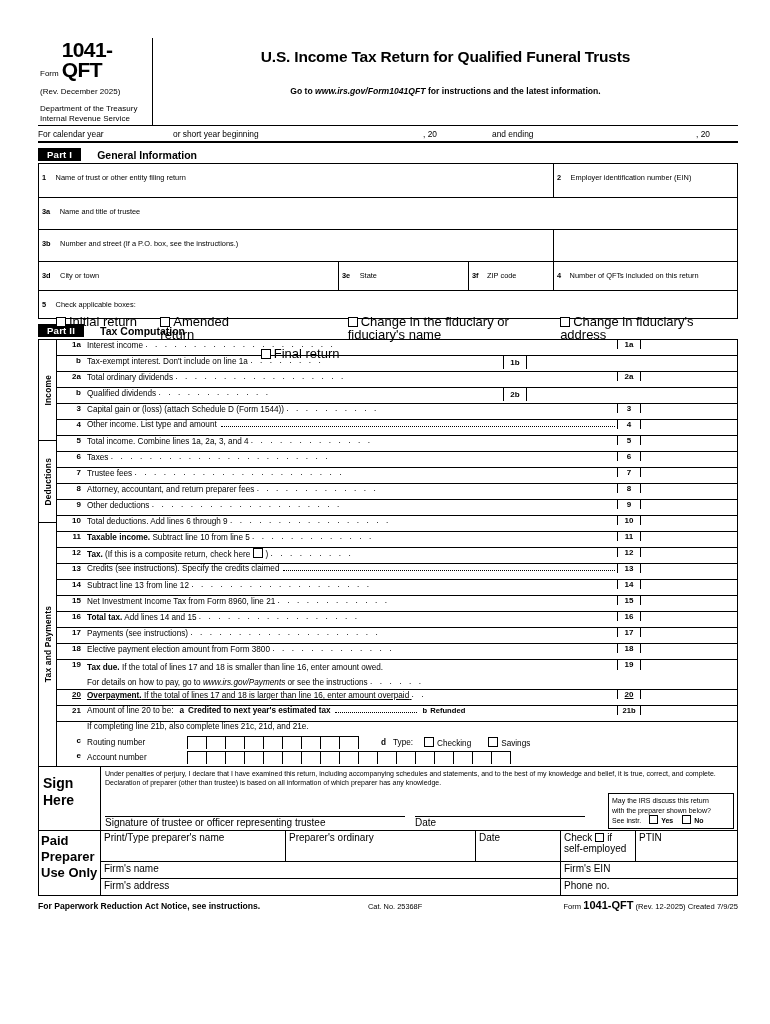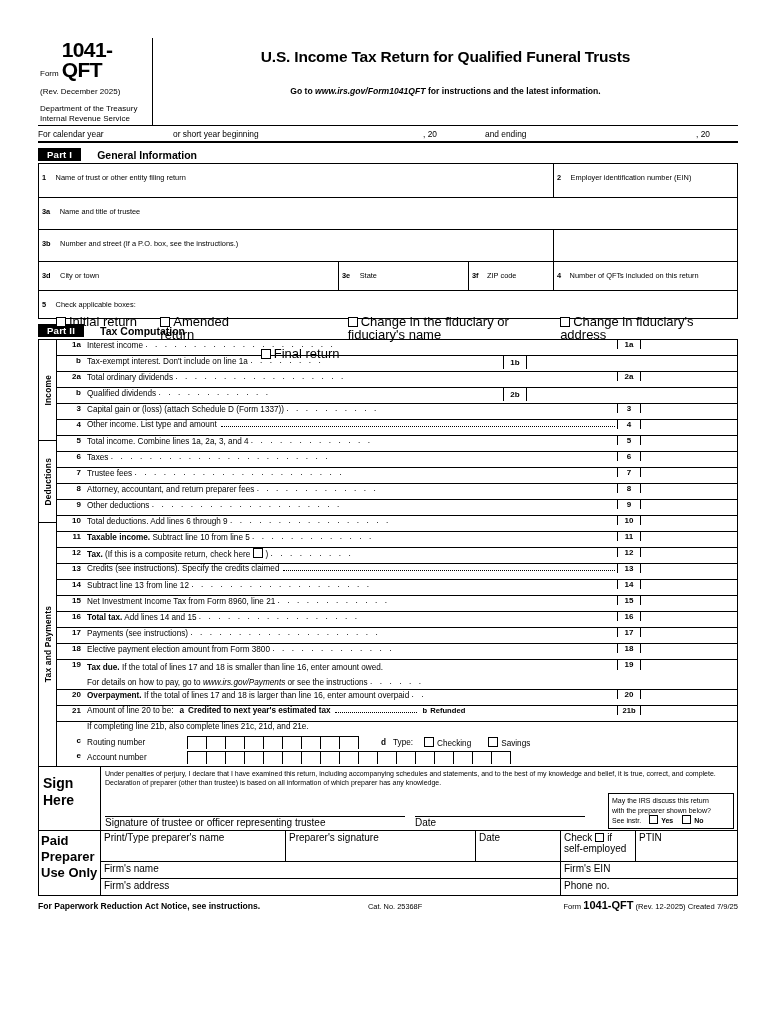--- a/index.html
+++ b/index.html
@@ -27,21 +27,21 @@
   .mh-goto{font-size:8.6px;font-weight:bold;margin-top:20px;}
   .mh-goto i{font-style:italic;}
   .mh-right{width:130px;border-left:1.5px solid #000;display:flex;align-items:center;justify-content:center;}
   .mh-omb{font-size:8px;}
 
   
   .calyear{display:flex;align-items:center;height:15px;font-size:8.4px;border-bottom:2px solid #000;}
   .cy-a{width:135px;}
   .cy-b{width:250px;}
   .cy-c{width:62px;}
-  .cy-d{flex:1;}
+  .cy-d{flex:1;margin-left:7px;}
   .cy-e{text-align:right;padding-right:28px;}
 
   
   .partbar{display:flex;align-items:center;height:17px;margin-top:3px;}
   .partbox{background:#000;color:#fff;font-size:9.6px;font-weight:bold;padding:1px 9px;letter-spacing:.2px;}
   .parttitle{font-size:10.5px;font-weight:bold;margin-left:16px;}
 
   
   .pI{border:1.5px solid #000;border-bottom:none;}
   .cell{position:relative;box-sizing:border-box;padding:2px 0 0 3px;}
@@ -264,21 +264,21 @@
                 <span class="sn">2b</span>
                 <span class="sv"></span>
               </span>
         </div>
         <div class="t-nb shade"></div>
         <div class="t-ab shade"></div>
       </div>
 
       <div class="tline rowline" style="height:16px;">
         <div class="t-no">3</div>
-        <div class="t-tx"><span>Capital gain or (loss) (attach Schedule D (Form 1337))</span> <span class="leaders">. . . . . . . . . .</span></div>
+        <div class="t-tx"><span>Capital gain or (loss) (attach Schedule D (Form 1544))</span> <span class="leaders">. . . . . . . . . .</span></div>
         <div class="t-nb">3</div>
         <div class="t-ab"></div>
       </div>
 
       <div class="tline rowline" style="height:16px;">
         <div class="t-no">4</div>
         <div class="t-tx" style="display:flex;align-items:flex-end;">
               <span>Other income. List type and amount</span>
               <span class="dotline"></span>
             </div>
@@ -390,21 +390,21 @@
       <div class="tline rowline" style="height:30px;">
         <div class="t-no">19</div>
         <div class="t-tx" style="white-space:normal;">
           <div style="line-height:15px;"><b>Tax due.</b><span> If the total of lines 17 and 18 is smaller than line 16, enter amount owed.</span></div>
           <div style="line-height:14px;white-space:nowrap;"><span>For details on how to pay, go to </span><i>www.irs.gov/Payments</i><span> or see the instructions</span> <span class="leaders">. . . . . .</span></div>
         </div>
         <div class="t-nb" style="display:flex;align-items:flex-end;justify-content:center;padding-bottom:1px;">19</div>
         <div class="t-ab"></div>
       </div>
 
-      <div class="tline rowline" style="height:16px;">
+      <div class="tline rowline" style="height:16px;text-decoration:underline;">
         <div class="t-no">20</div>
         <div class="t-tx"><b>Overpayment.</b><span> If the total of lines 17 and 18 is larger than line 16, enter amount overpaid</span> <span class="leaders">. .</span></div>
         <div class="t-nb">20</div>
         <div class="t-ab"></div>
       </div>
 
       <div class="tline rowline" style="height:16px;">
         <div class="t-no">21</div>
         <div class="t-tx" style="display:flex;align-items:flex-end;">
           <span>Amount of line 20 to be:</span>
@@ -511,21 +511,21 @@
 
   <div class="prep">
     <div class="prep-l">
       <div>Paid</div>
       <div>Preparer</div>
       <div>Use Only</div>
     </div>
     <div class="prep-r">
       <div class="prep-row" style="border-bottom:1.5px solid #000;">
         <div class="pc br" style="width:185px;height:30px;"><span>Print/Type preparer's name</span></div>
-        <div class="pc br" style="width:190px;height:30px;"><span>Preparer's signature</span></div>
+        <div class="pc br" style="width:190px;height:30px;"><span>Preparer's ordinary</span></div>
         <div class="pc br" style="width:85px;height:30px;"><span>Date</span></div>
         <div class="pc br" style="width:75px;height:30px;">
           <div><span>Check</span> <span class="cbox sm"></span><span>if</span></div>
           <div>self-employed</div>
         </div>
         <div class="pc" style="flex:1;height:30px;"><span>PTIN</span></div>
       </div>
       <div class="prep-row" style="border-bottom:1.5px solid #000;">
         <div class="pc br" style="width:460px;height:16px;"><span>Firm's name</span></div>
         <div class="pc" style="flex:1;height:16px;"><span>Firm's EIN</span></div>

